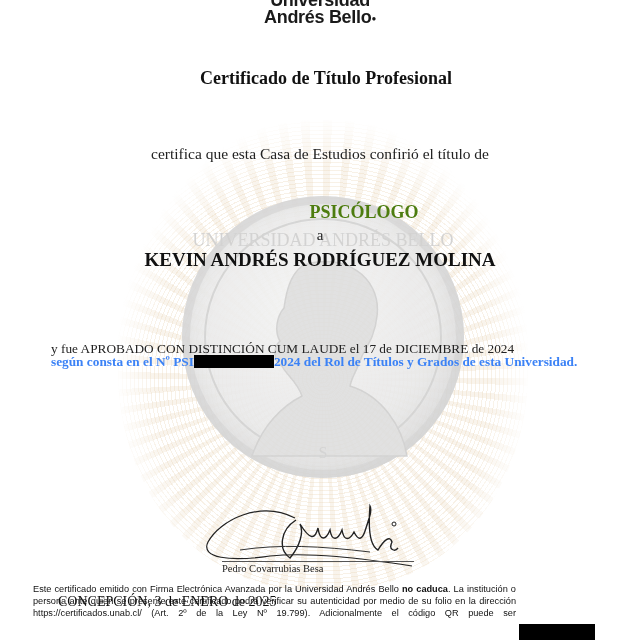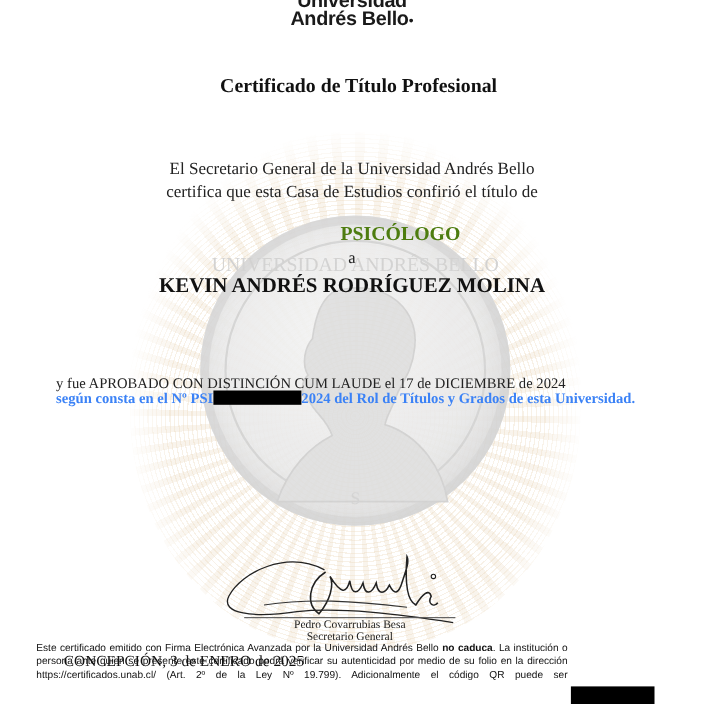--- a/index.html
+++ b/index.html
@@ -67,21 +67,21 @@
   }
   .redact {
     display: inline-block; background: #000; width: 80px; height: 13px; vertical-align: -2px;
   }
 
   .sig-wrap { position: absolute; left: 200px; top: 480px; width: 220px; height: 100px; }
   .sig-line {
     position: absolute; left: 222px; top: 561px; width: 192px; height: 1px; background: #555;
   }
   .signer {
-    position: absolute; top: 563px; left: 222px; width: 192px; text-align: center;
+    position: absolute; top: 563px; left: 222px; width: 192px; text-align: left;
     font-size: 10.5px; line-height: 11px; color: #222;
   }
   .place-date {
     position: absolute; top: 594px; left: 58px;
     font-family: Liberation Serif, serif; font-size: 14px; color: #111;
   }
   .notice {
     position: absolute; top: 583px; left: 33px; width: 483px;
     font-family: "Liberation Sans", sans-serif; font-size: 9.2px; line-height: 12px;
     color: #111; text-align: justify; text-align-last: justify;
@@ -111,21 +111,20 @@
     <div class="logo">
       <div>Universidad</div>
       <div>
         <span>Andrés Bello</span><span class="dot">●</span>
       </div>
     </div>
 
     <div class="title">Certificado de Título Profesional</div>
 
     <div class="intro">
-      <div>El Secretario General de la Universidad Andrés Bello</div>
       <div>certifica que esta Casa de Estudios confirió el título de</div>
     </div>
 
     <div class="degree">PSICÓLOGO</div>
     <div class="conj">a</div>
     <div class="name">KEVIN ANDRÉS RODRÍGUEZ MOLINA</div>
 
     <div class="approved">y fue APROBADO CON DISTINCIÓN CUM LAUDE el 17 de DICIEMBRE de 2024</div>
 
     <div class="registry">
@@ -135,21 +134,20 @@
     <svg class="sig-wrap" viewBox="0 0 220 100">
       <path d="M95 38 C60 20 20 40 8 62 C0 78 30 82 70 76 C110 72 160 78 212 86" fill="none" stroke="#222" stroke-width="1.2"></path>
       <path d="M96 40 C80 50 78 70 90 78 C100 66 104 52 100 44 C110 60 115 60 118 48 C120 62 126 60 130 50 C132 62 138 60 142 50 C144 62 150 60 154 52 C158 60 162 62 166 48 C170 36 172 30 170 26 C168 50 170 66 178 70 C184 60 190 55 192 62 C188 70 195 72 198 68" fill="none" stroke="#222" stroke-width="1.4"></path>
       <path d="M40 70 C80 64 120 66 170 72" fill="none" stroke="#333" stroke-width="1"></path>
       <circle cx="194" cy="44" r="2" fill="none" stroke="#222" stroke-width="1"></circle>
     </svg>
 
     <div class="sig-line"></div>
     <div class="signer">
       <div>Pedro Covarrubias Besa</div>
-      <div>Secretario General</div>
     </div>
 
     <div class="place-date">CONCEPCIÓN, 3 de ENERO de 2025</div>
 
     <div class="notice">
       <span>Este certificado emitido con Firma Electrónica Avanzada por la Universidad Andrés Bello </span><b>no caduca</b><span>. La institución o persona ante quien se presente este certificado podrá verificar su autenticidad por medio de su folio en la dirección https://certificados.unab.cl/ (Art. 2º de la Ley Nº 19.799). Adicionalmente el código QR puede ser</span>
     </div>
 
     <div class="qr-redact"></div>
   </div>

